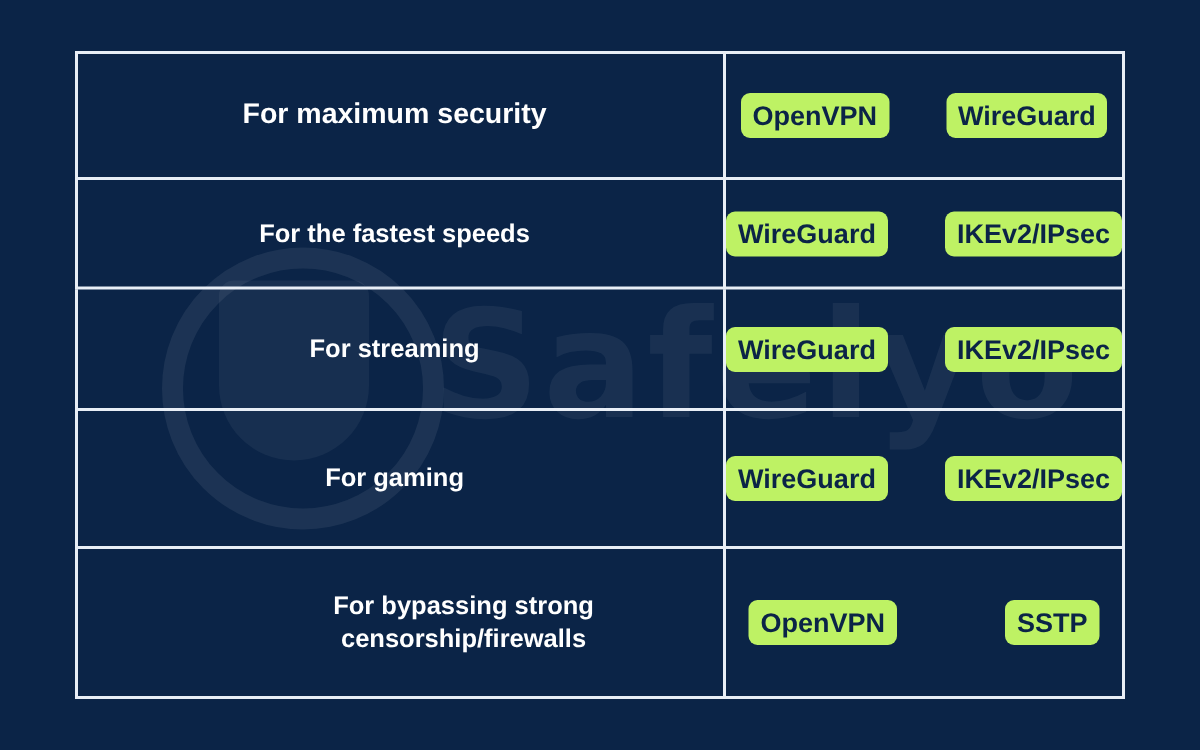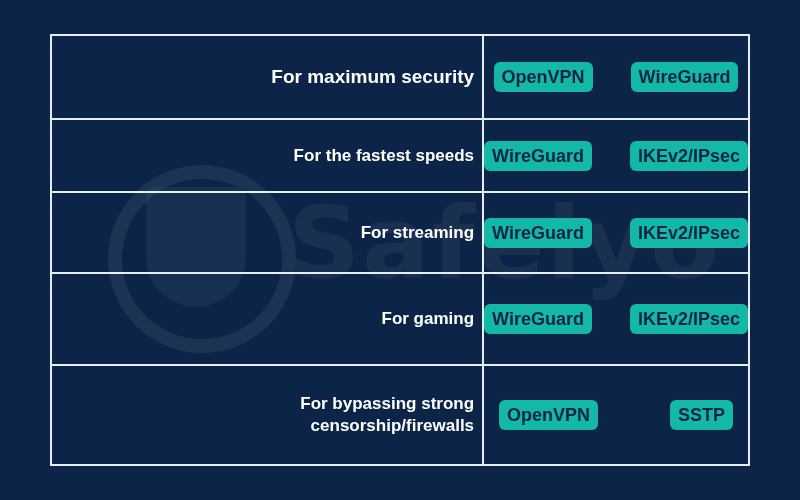--- a/index.html
+++ b/index.html
@@ -3,25 +3,25 @@
 <meta charset="utf-8">
 <style>
   html,body{margin:0;padding:0;}
   body{width:800px;height:500px;background:#0b2447;position:relative;overflow:hidden;font-family:"Liberation Sans",sans-serif;}
   .watermark{position:absolute;left:108px;top:165px;width:520px;height:180px;pointer-events:none;}
   .wm-circle{position:absolute;left:0;top:0;width:160px;height:160px;border:14px solid rgba(255,255,255,0.07);border-radius:50%;}
   .wm-shield{position:absolute;left:38px;top:22px;width:100px;height:120px;background:rgba(255,255,255,0.05);border-radius:10px 10px 50px 50px;}
   .wm-text{position:absolute;left:180px;top:20px;font-size:100px;font-weight:bold;color:rgba(255,255,255,0.06);font-family:"DejaVu Sans",sans-serif;letter-spacing:2px;}
   table{position:absolute;left:50px;top:34px;width:700px;height:432px;border-collapse:collapse;}
   td{border:2px solid #e8eef6;padding:0;}
-  td.label{width:347px;text-align:right;padding-right:8px;color:#ffffff;font-weight:bold;font-size:17px;line-height:22px;}
+  td.label{width:347px;text-align:center;padding-right:8px;color:#ffffff;font-weight:bold;font-size:17px;line-height:22px;}
   td.tags{text-align:center;}
   .row0 td.label{font-size:19px;}
   .tagwrap{display:flex;justify-content:center;align-items:center;gap:38px;}
-  .tag{display:inline-block;background:#14b8a6;color:#0b2447;font-weight:bold;font-size:18px;padding:5px 8px;border-radius:6px;line-height:20px;}
+  .tag{display:inline-block;background:#bef264;color:#0b2447;font-weight:bold;font-size:18px;padding:5px 8px;border-radius:6px;line-height:20px;}
   .row5 .tagwrap{gap:72px;}
 </style>
 </head>
 <body>
 
 <div class="watermark">
   <div class="wm-circle"></div>
   <div class="wm-shield"></div>
   <div class="wm-text">Safelyo</div>
 </div>

